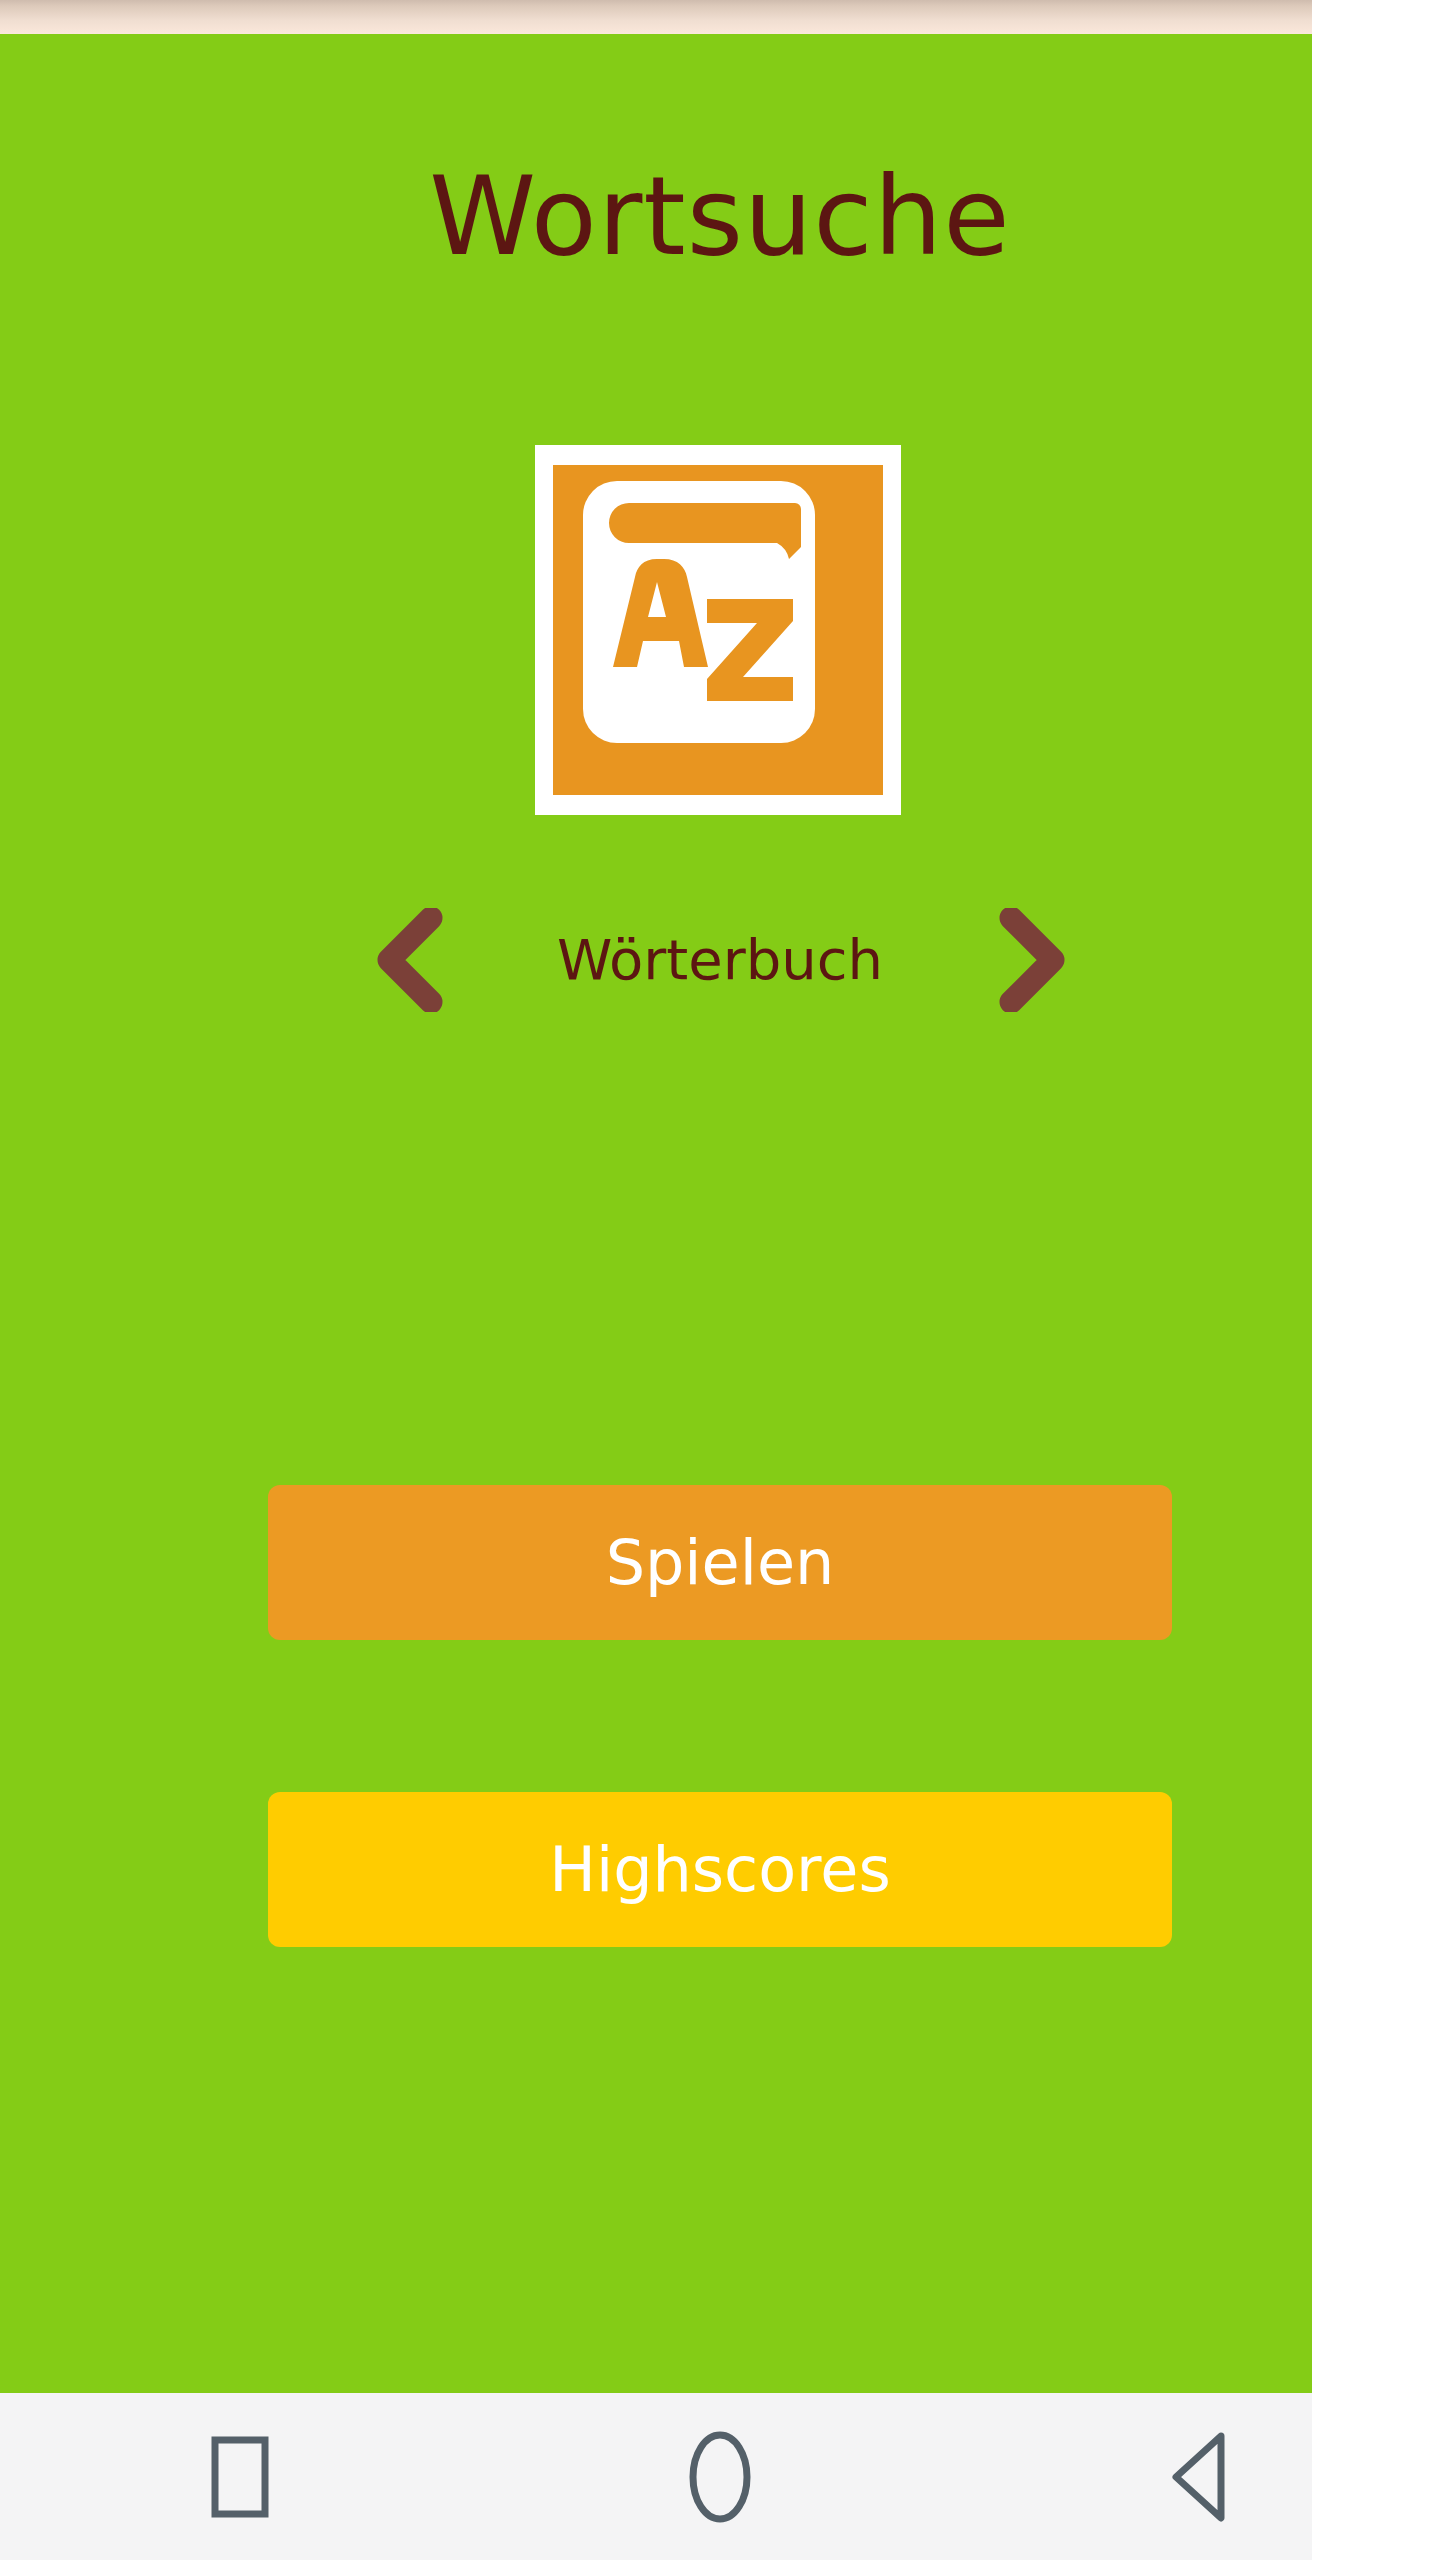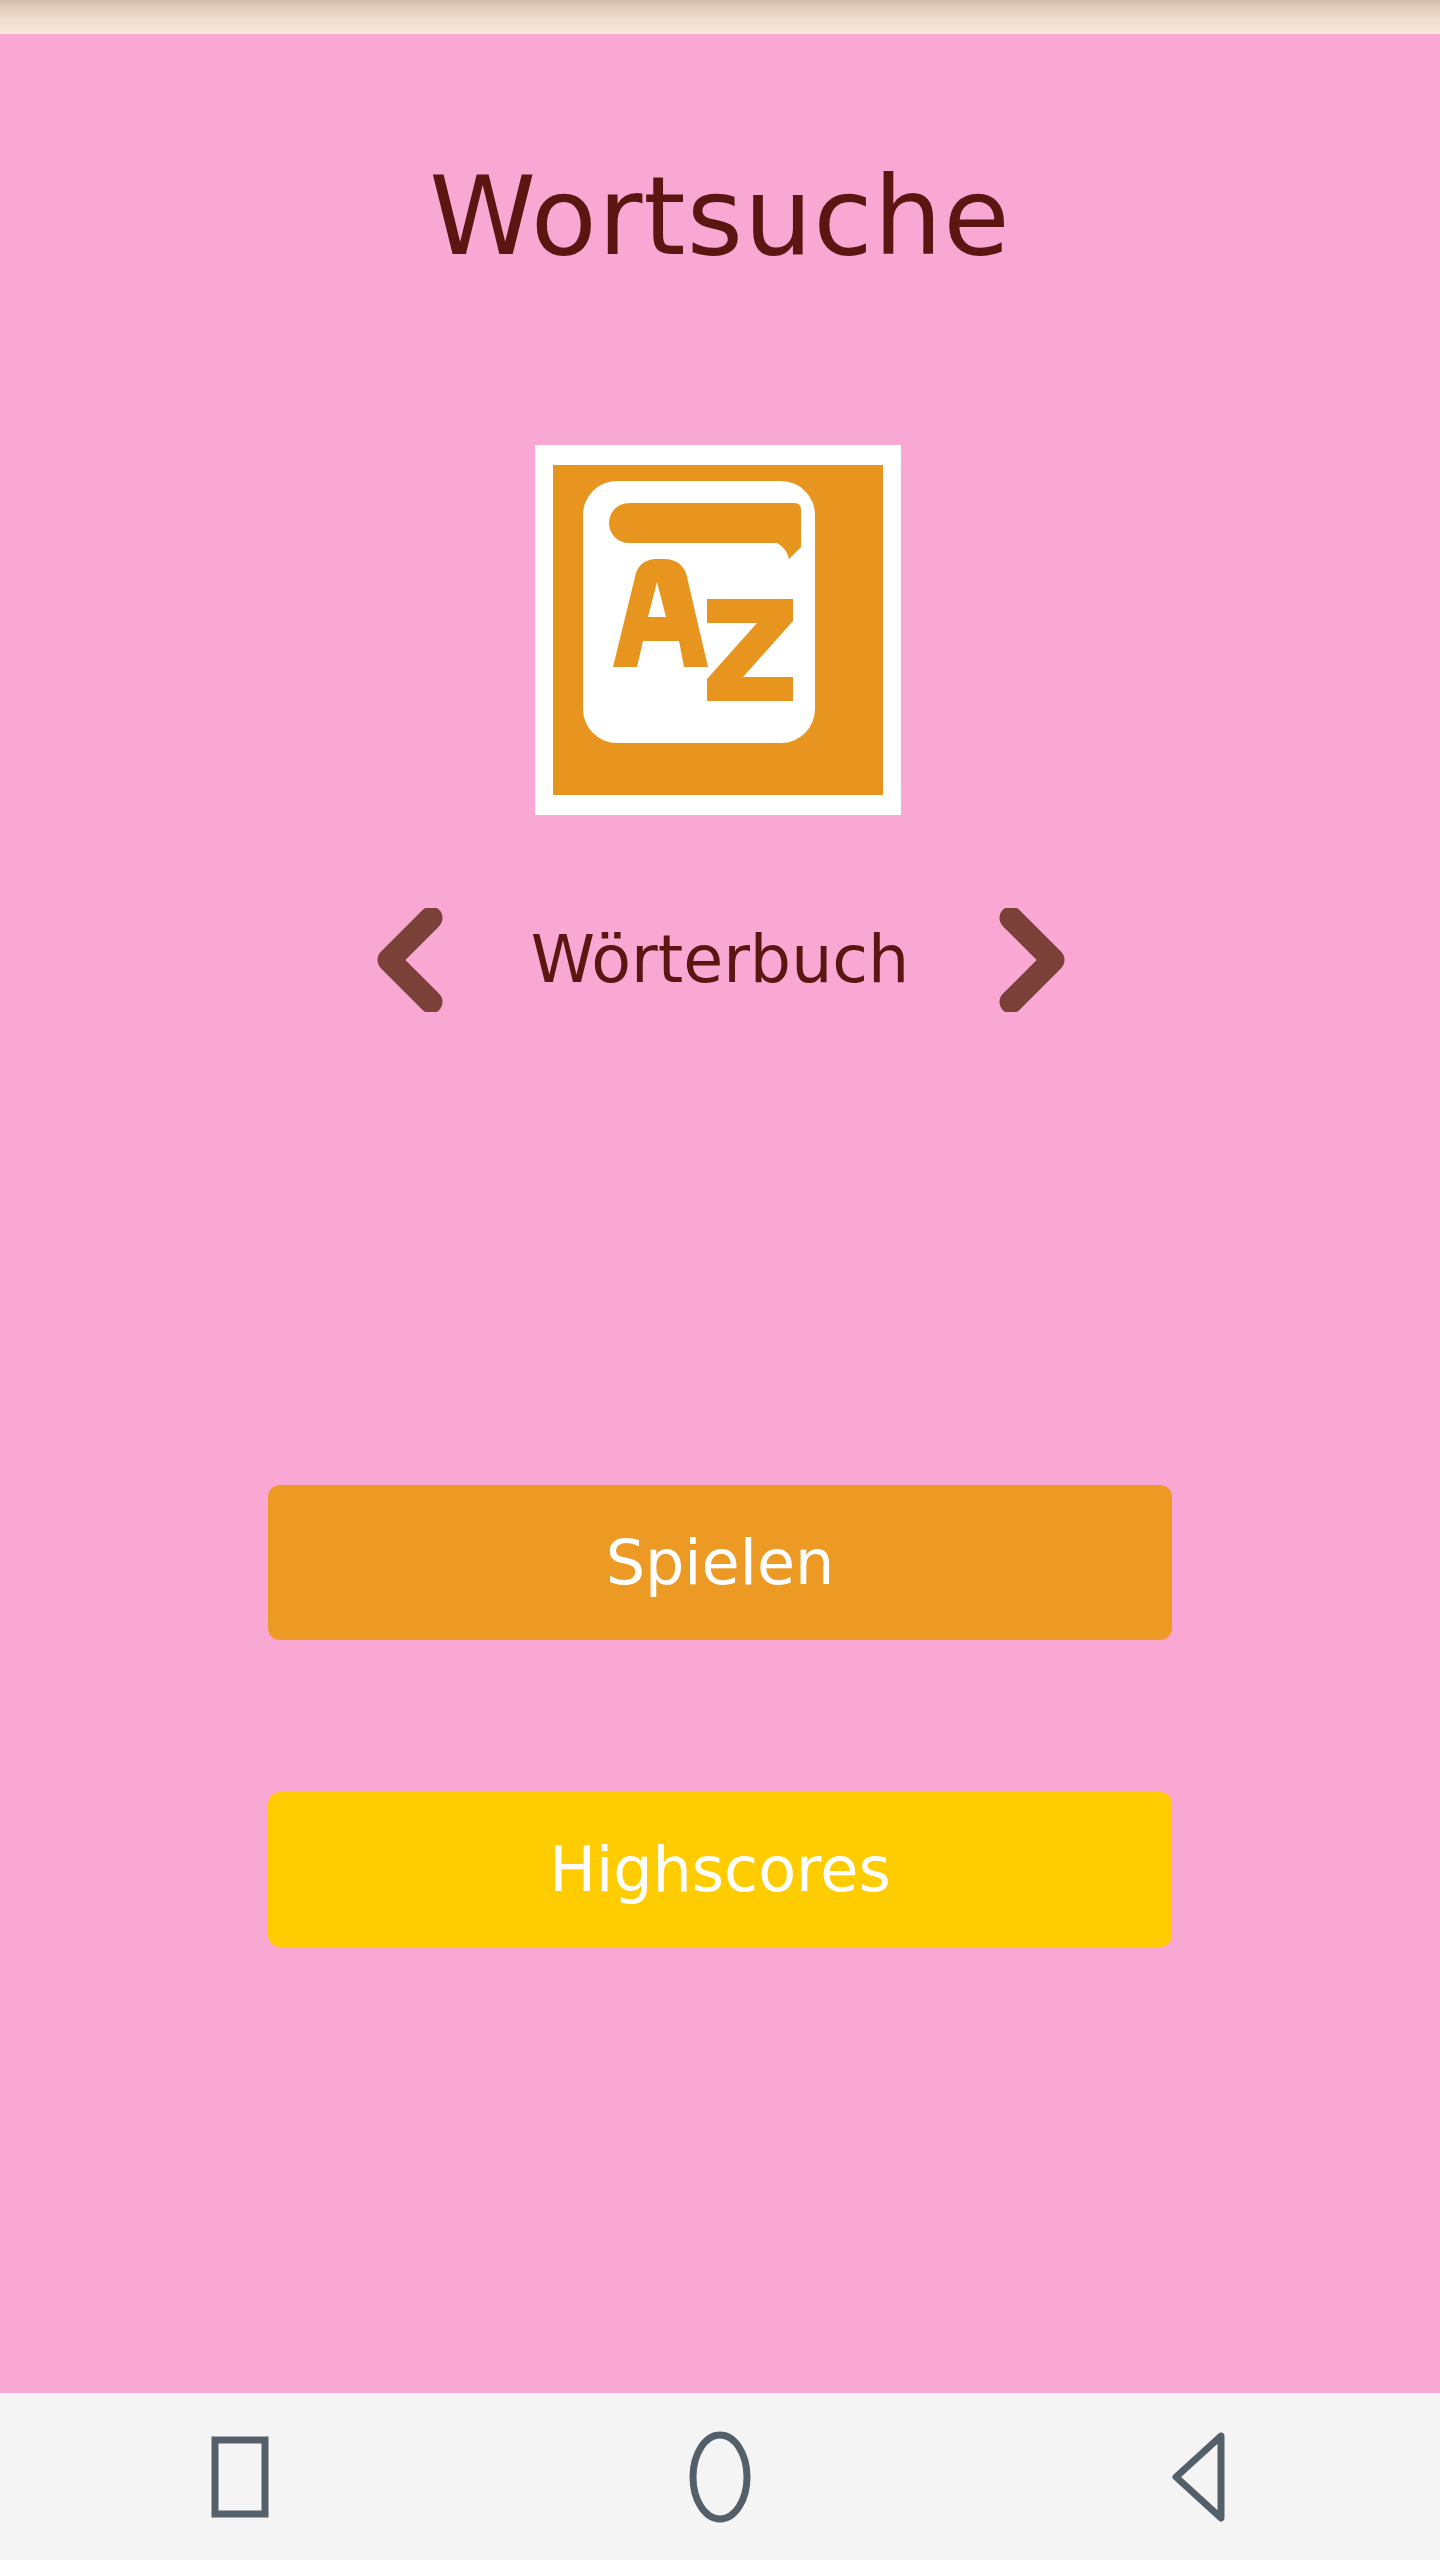--- a/index.html
+++ b/index.html
@@ -9,23 +9,23 @@
   }
   body {
     width: 1440px;
     height: 2560px;
     overflow: hidden;
     font-family: "DejaVu Sans", sans-serif;
   }
 
   #screen {
     position: relative;
-    width: 1440px;
+    width: 1312px;
     height: 2560px;
-    background: #f9a8d4;
+    background: #84cc16;
     overflow: hidden;
   }
 
   
   #top-shade {
     position: absolute;
     left: 0; top: 0;
     width: 1440px;
     height: 34px;
     background: linear-gradient(to bottom, #cfbcae 0%, #ddcabb 18%, #f0ded1 60%, #fbe8db 100%);
@@ -102,21 +102,21 @@
   #row-dictionary .chev-left,
   #row-difficulty .chev-left { margin-right: 46px; }
   #row-dictionary .chev-right,
   #row-difficulty .chev-right { margin-left: 46px; }
 
   .selector-value {
     min-width: 420px;
     text-align: center;
     color: #5c1612;
     font-family: "DejaVu Sans", sans-serif;
-    font-size: 65px;
+    font-size: 56px;
     line-height: 76px;
     white-space: nowrap;
   }
 
   
   .action-btn {
     position: absolute;
     left: 268px;
     width: 904px;
     height: 155px;

